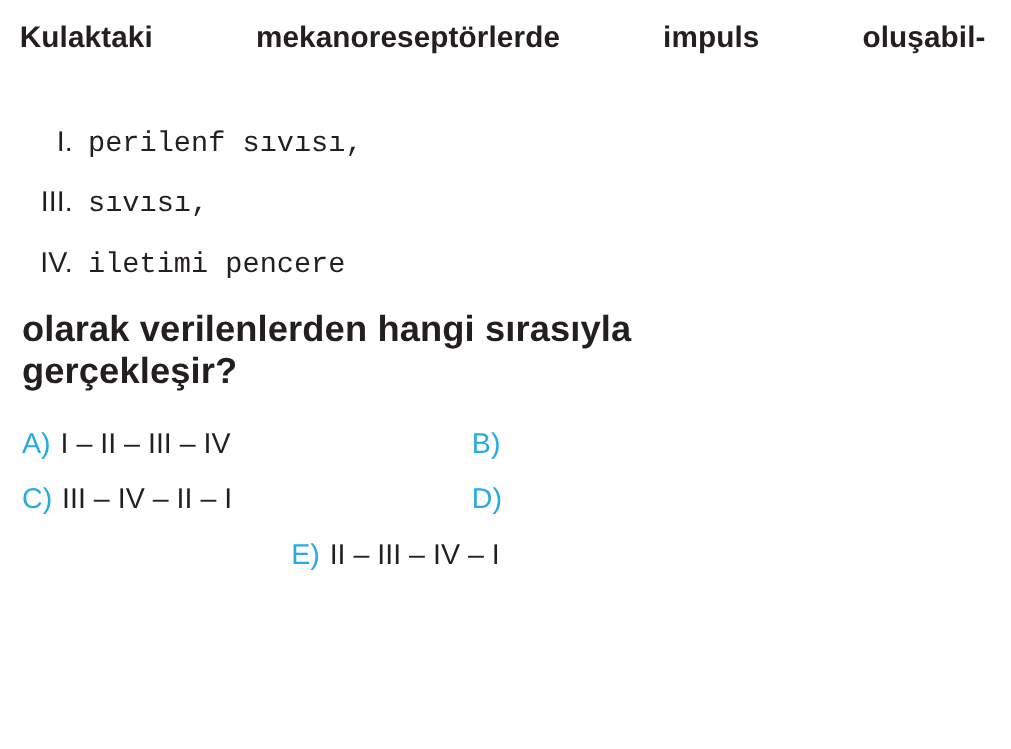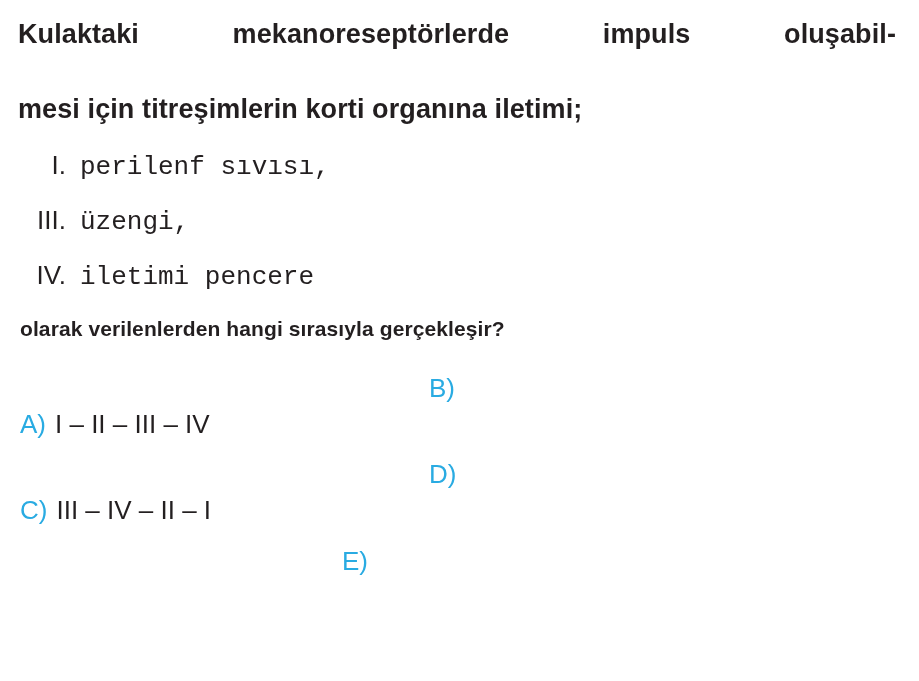--- a/index.html
+++ b/index.html
@@ -59,21 +59,21 @@
     text-align: right;
     padding-right: 14px;
     box-sizing: border-box;
     flex: 0 0 auto;
   }
   .roman-text {
     flex: 1 1 auto;
     font-family: Liberation Mono, monospace;
   }
   .question-line {
-    font-size: 21px;
+    font-size: 33px;
     font-weight: bold;
     margin: 14px 0 10px 2px;
     letter-spacing: 0.1px;
   }
   .options {
     margin-top: 33px;
     position: relative;
   }
   .opt-row {
     display: flex;
@@ -95,47 +95,45 @@
     box-sizing: border-box;
   }
   .opt-letter {
     color: #29abe2;
     margin-right: 9px;
     white-space: nowrap;
   }
   .opt-text {
     color: #231f20;
     white-space: nowrap;
-    margin-top: 36px;
   }
   .opt-center {
     justify-content: center;
     display: flex;
     margin-top: 14px;
     padding-right: 40px;
   }
 </style>
 </head>
 <body>
 
 <div class="page">
 
   <div class="stem">
     <span class="stem-line justify">Kulaktaki mekanoreseptörlerde impuls oluşabil-</span>
-    <span class="stem-line">mesi için titreşimlerin korti organına iletimi;</span>
   </div>
 
   <ul class="roman-list">
     <li class="roman-item">
       <span class="roman-num">I.</span>
       <span class="roman-text">perilenf sıvısı,</span>
     </li>
     <li class="roman-item">
       <span class="roman-num">III.</span>
-      <span class="roman-text">üzengi,</span>
+      <span class="roman-text">sıvısı,</span>
     </li>
     <li class="roman-item">
       <span class="roman-num">IV.</span>
       <span class="roman-text">iletimi pencere</span>
     </li>
   </ul>
 
   <div class="question-line">olarak verilenlerden hangi sırasıyla gerçekleşir?</div>
 
   <div class="options">
@@ -156,18 +154,19 @@
         <span class="opt-text">III – IV – II – I</span>
       </div>
       <div class="opt opt-right">
         <span class="opt-letter">D)</span>
       </div>
     </div>
 
     <div class="opt-center">
       <div class="opt">
         <span class="opt-letter">E)</span>
+        <span class="opt-text">II – III – IV – I</span>
       </div>
     </div>
 
   </div>
 
 </div>
 
 </body></html>

